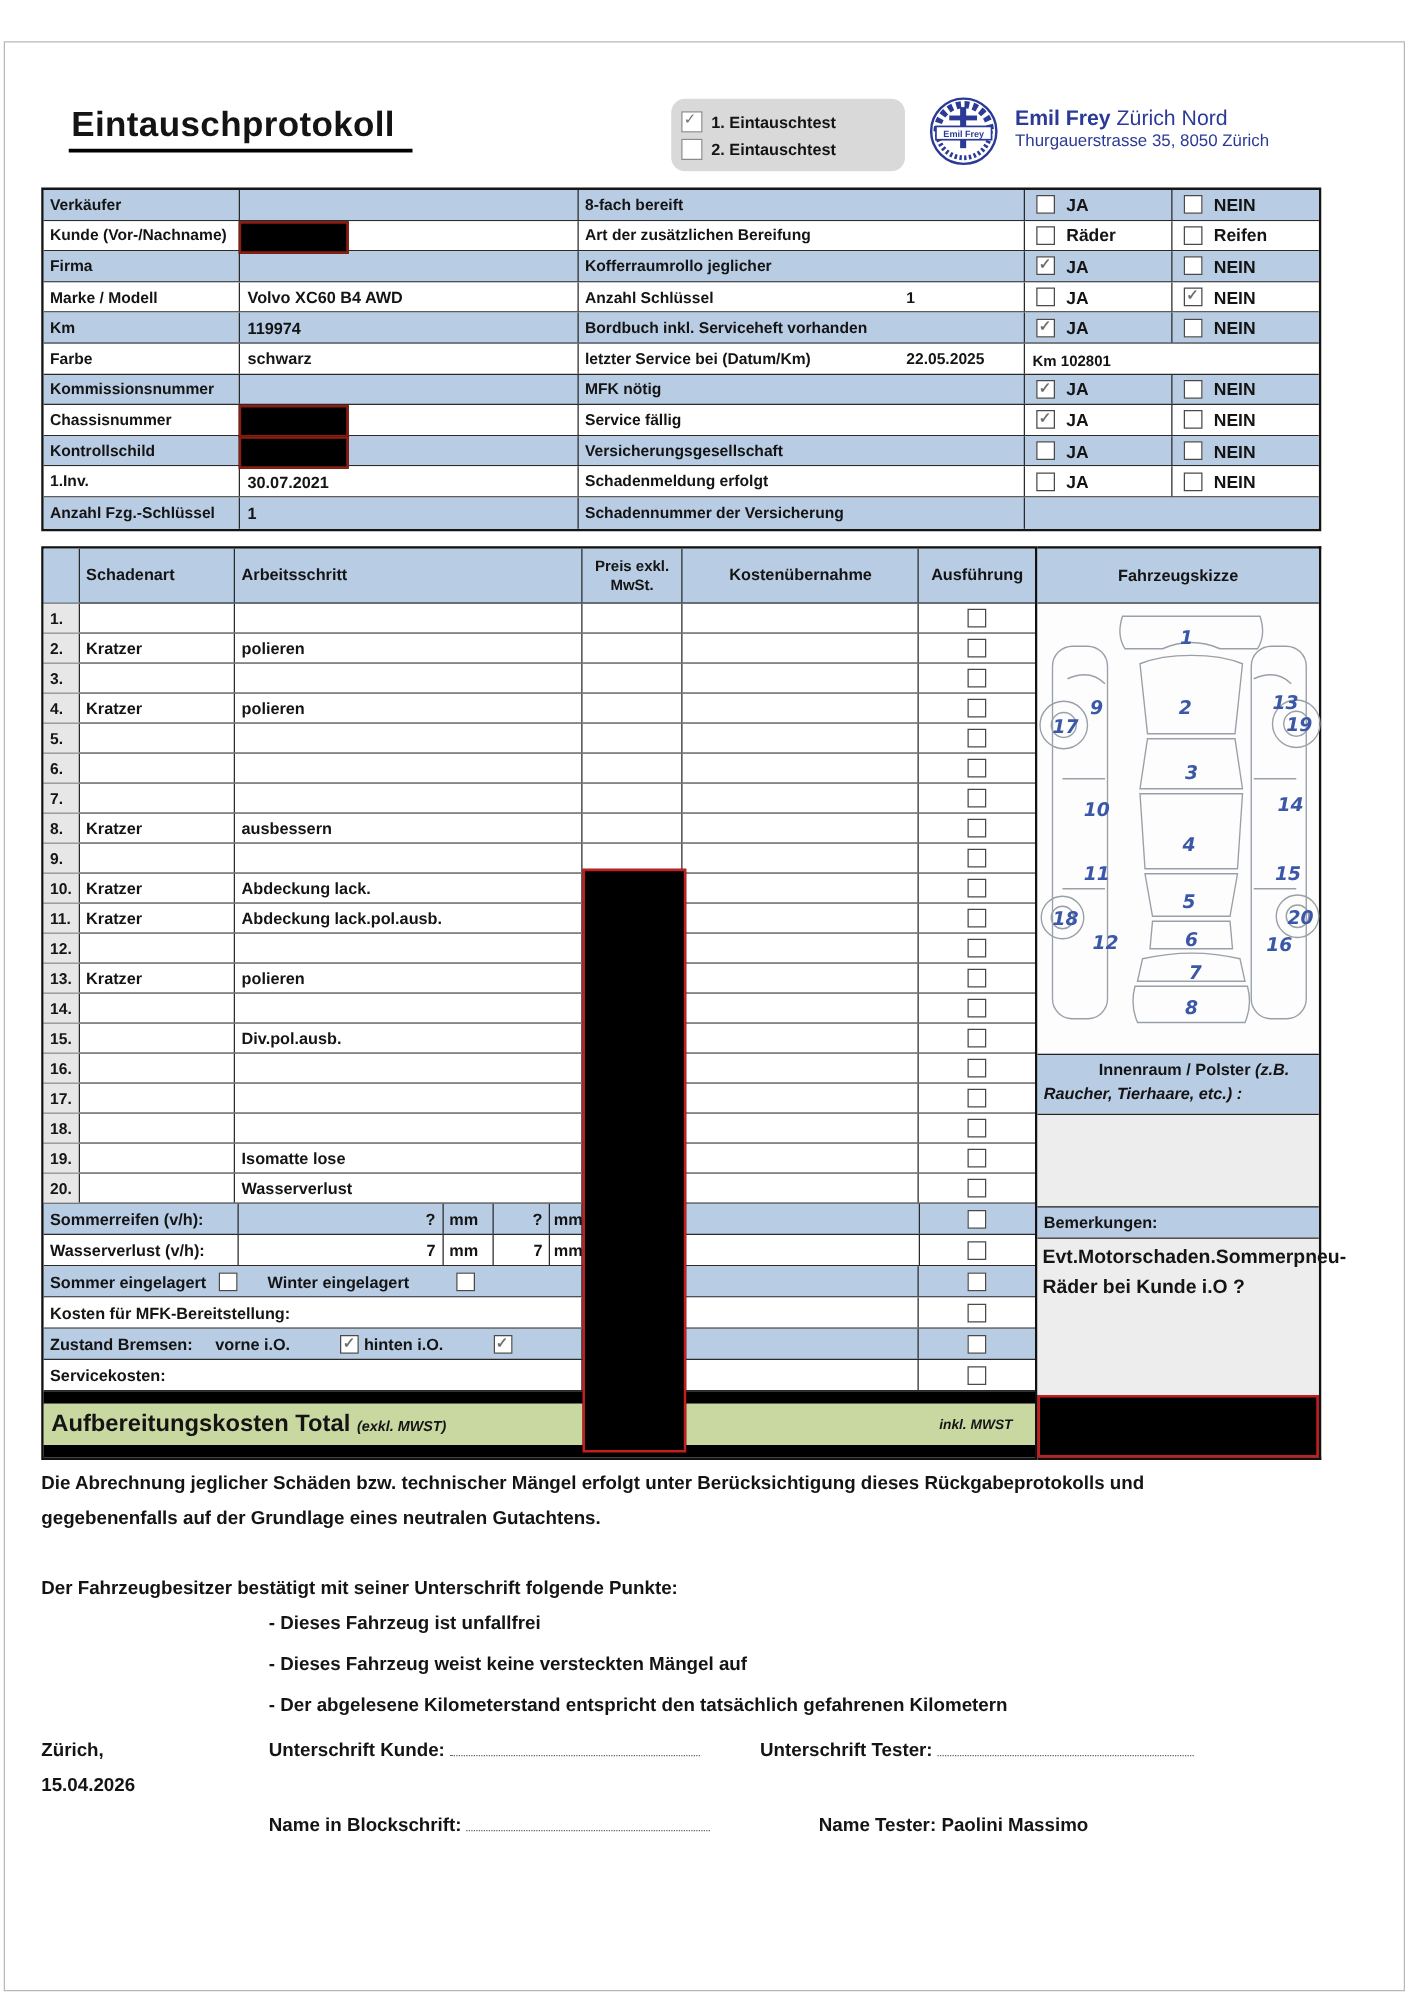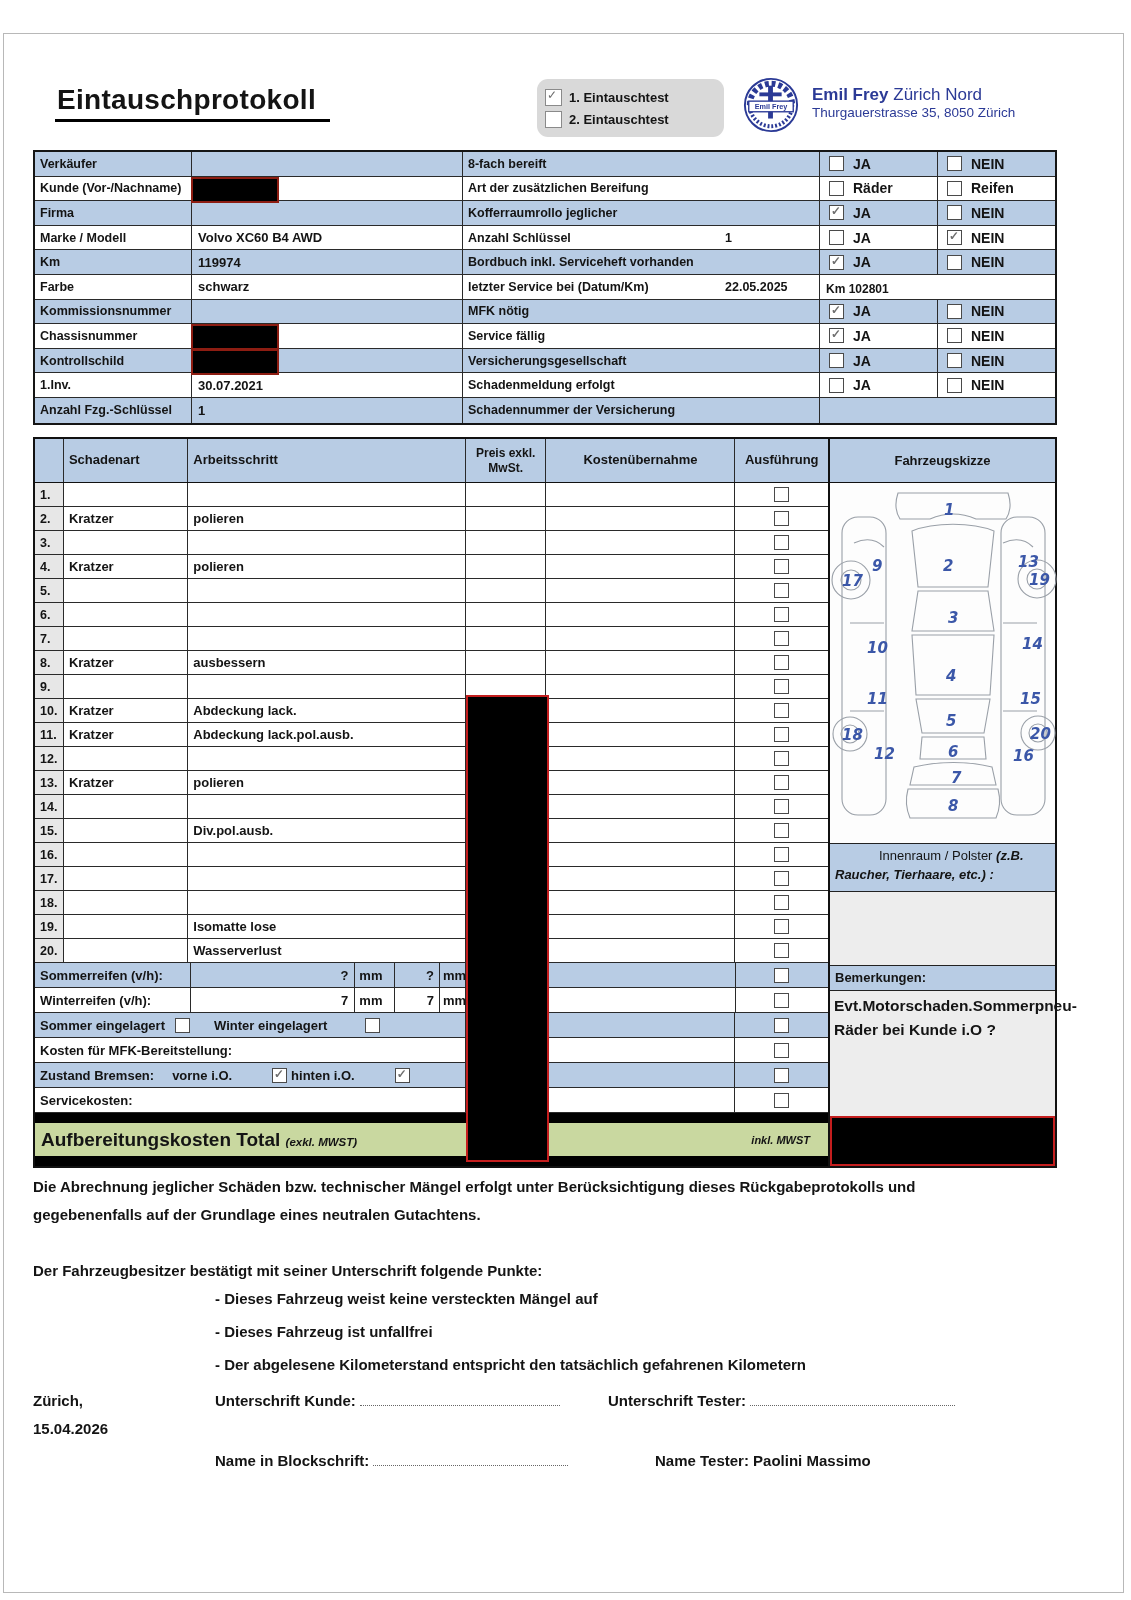--- a/index.html
+++ b/index.html
@@ -91,21 +91,21 @@
   .totalrow .tl { width: 433px; padding-left: 6px; font-size: 19px; font-weight: 800; white-space: nowrap; }
   .totalrow .tl .small { font-size: 11.5px; font-style: italic; font-weight: 700; }
   .totalrow .tmid { width: 81px; height: 100%; }
   .totalrow .tincl { flex: 1; text-align: right; padding-right: 18px; font-size: 11px; font-weight: 800; font-style: italic; }
 
   
   .dright { width: 227px; border: 2px solid #111; border-left: none; display: flex; flex-direction: column; }
   .sk-head { height: 44px; background: #b8cce4; border-bottom: 1.5px solid #111; display: flex; align-items: center; justify-content: center; font-size: 13px; font-weight: 700; }
   .sk-body { height: 360px; background: #fdfdfd; }
   .in-head { height: 48px; background: #b8cce4; border-top: 1px solid #222; padding: 3px 5px; font-size: 13px; line-height: 1.45; }
-  .in-head .t { font-weight: 400; padding-left: 44px; }
+  .in-head .t { font-weight: 700; padding-left: 44px; }
   .in-head .h { font-style: italic; font-weight: 600; }
   .in-body { height: 74px; background: #ededed; border-top: 1px solid #222; }
   .bm-head { height: 25px; background: #b8cce4; border-top: 1px solid #222; font-size: 13px; font-weight: 800; padding: 4px 0 0 5px; }
   .bm-body { height: 126px; background: #ededed; border-top: 1px solid #222; font-size: 15.5px; font-weight: 700; padding: 3px 4px; line-height: 1.55; }
   .total-redact { height: 50px; background: #000; border: 2.5px solid #c41e1e; }
 
   
   .sketch path, .sketch rect, .sketch circle { fill: none; stroke: #9aa0a8; stroke-width: 1.1; }
   .sketch text { fill: #3b57a8; font-size: 15px; font-style: italic; font-weight: bold; stroke: none; font-family: "DejaVu Sans", sans-serif; }
 
@@ -658,21 +658,21 @@
       <div class="tc t-mm1">mm</div>
       <div class="tc t-v2">?</div>
       <div class="tc t-mm2">mm</div>
       <div class="tc t-preis"></div>
       <div class="tc t-kost"></div>
       <div class="tc t-ausf">
           <span class="cb"></span>
         </div>
     </div>
     <div class="trow">
-      <div class="tc t-lab">Winterreifen (v/h):</div>
+      <div class="tc t-lab">Wasserverlust (v/h):</div>
       <div class="tc t-v1">7</div>
       <div class="tc t-mm1">mm</div>
       <div class="tc t-v2">7</div>
       <div class="tc t-mm2">mm</div>
       <div class="tc t-preis"></div>
       <div class="tc t-kost"></div>
       <div class="tc t-ausf">
           <span class="cb"></span>
         </div>
     </div>
@@ -791,23 +791,23 @@
     <div class="total-redact"></div>
   </div>
 </div>
 
 <div class="abs redactbox" style="left:466px; top:695px; width:83px; height:467px;"></div>
 
 <div class="abs para">Die Abrechnung jeglicher Schäden bzw. technischer Mängel erfolgt unter Berücksichtigung dieses Rückgabeprotokolls und gegebenenfalls auf der Grundlage eines neutralen Gutachtens.</div>
 <div class="abs confirm">Der Fahrzeugbesitzer bestätigt mit seiner Unterschrift folgende Punkte:</div>
 <div class="abs punkte">
 
+    <div>- Dieses Fahrzeug ist unfallfrei</div>
+
     <div>- Dieses Fahrzeug weist keine versteckten Mängel auf</div>
-
-    <div>- Dieses Fahrzeug ist unfallfrei</div>
 
     <div>- Der abgelesene Kilometerstand entspricht den tatsächlich gefahrenen Kilometern</div>
   </div>
 
 <div class="abs sig" style="left:33px; top:1392px;">Zürich,</div>
 <div class="abs sig" style="left:33px; top:1420px;">15.04.2026</div>
 
 <div class="abs sig" style="left:215px; top:1392px;">
   <span>Unterschrift Kunde:</span>
   <span class="dots" style="width:200px;"></span>

